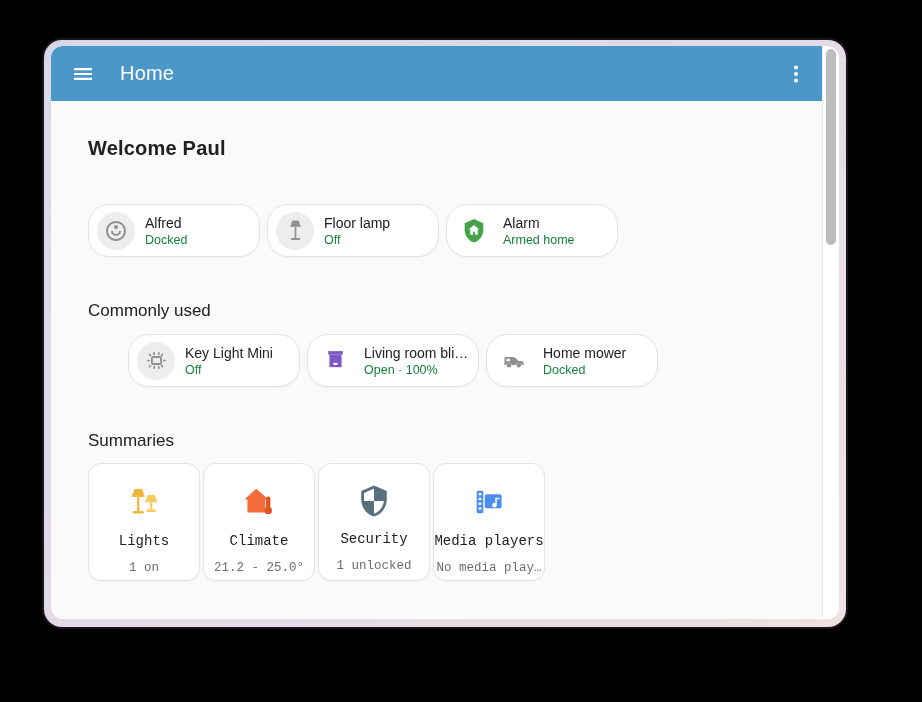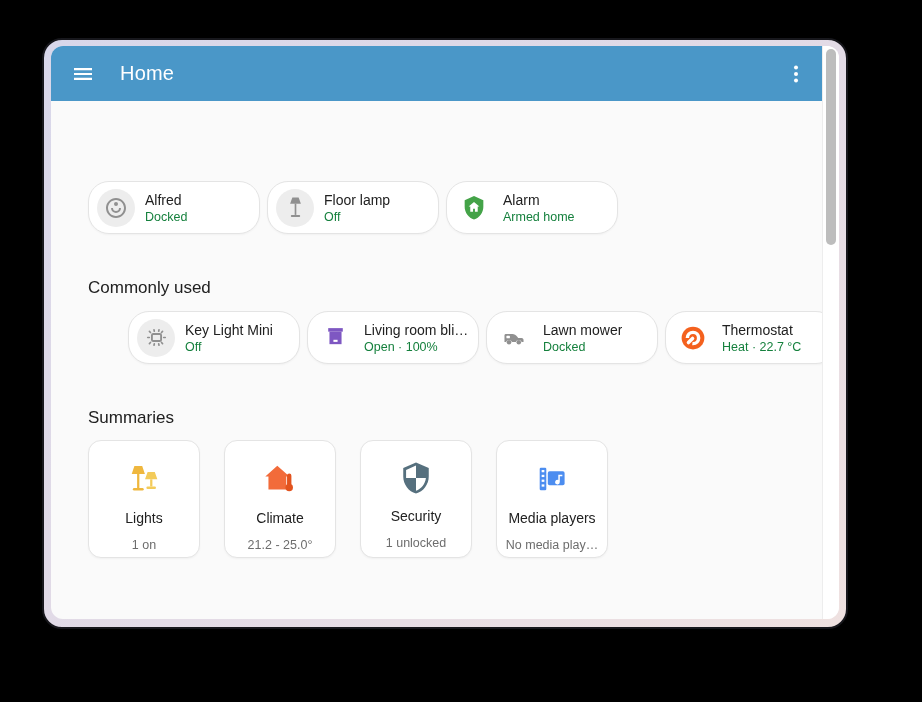--- a/index.html
+++ b/index.html
@@ -45,21 +45,21 @@
     box-shadow:0 1px 2px rgba(0,0,0,0.04); cursor:pointer; flex:none;
   }
   .icon-wrap {
     width:38px; height:38px; border-radius:50%;
     display:flex; align-items:center; justify-content:center; flex:none;
   }
   .icon-wrap.bg { background:#ededed; }
   .chip .texts { margin-left:10px; min-width:0; }
   .chip .t { font-size:14px; font-weight:500; color:#212121; white-space:nowrap; overflow:hidden; }
   .chip .s { font-size:12.5px; color:#15803d; margin-top:2px; white-space:nowrap; }
-  .sum-row { display:flex; gap:24px; margin-top:12px; }
+  .sum-row { display:flex; gap:3px; margin-top:12px;font-family:Liberation Mono, monospace; }
   .sum-card {
     width:112px; height:118px; background:#fff; border:1px solid #e4e4e4; border-radius:13px;
     display:flex; flex-direction:column; align-items:center; box-sizing:border-box;
     box-shadow:0 1px 2px rgba(0,0,0,0.04); cursor:pointer; flex:none;
   }
   .sum-card svg { margin-top:20px; }
   .sum-card .t { font-size:14px; font-weight:500; color:#212121; margin-top:13px; }
   .sum-card .s { font-size:12.5px; color:#6d6d6d; margin-top:12px; }
 </style>
 </head>
@@ -81,20 +81,21 @@
             <g fill="#fff">
               <circle cx="12" cy="5.5" r="2"></circle>
               <circle cx="12" cy="12" r="2"></circle>
               <circle cx="12" cy="18.5" r="2"></circle>
             </g>
           </svg>
       </div>
     </div>
 
     <main>
+      <h1 class="greeting">Welcome Paul</h1>
 
       <div class="chip-row">
 
         <div class="chip">
           <span class="icon-wrap bg">
             <svg width="24" height="24" viewBox="0 0 24 24">
                 <path fill="#909090" d="M12,2C17.5,2 22,6.5 22,12C22,17.5 17.5,22 12,22C6.5,22 2,17.5 2,12C2,6.5 6.5,2 12,2M12,4C7.58,4 4,7.58 4,12C4,16.42 7.58,20 12,20C16.42,20 20,16.42 20,12C20,7.58 16.42,4 12,4M12,6A2,2 0 0,1 14,8A2,2 0 0,1 12,10A2,2 0 0,1 10,8A2,2 0 0,1 12,6M7,12A5,5 0 0,0 12,17A5,5 0 0,0 17,12H15A3,3 0 0,1 12,15A3,3 0 0,1 9,12H7Z"></path>
               </svg>
           </span>
           <span class="texts">
@@ -179,38 +180,25 @@
         <div class="chip">
           <span class="icon-wrap">
             <svg width="26" height="26" viewBox="0 0 24 24">
                 <path fill="#909090" d="M4.2 8.3h6.3c1.8 0 3.3 1 4.3 2.2l1.1 1.4H19c1 0 1.8.8 1.8 1.8v2.1h-1.7a2.8 2.8 0 0 0-5.4 0h-3.6a2.8 2.8 0 0 0-5.4 0H3.2V9.8c0-.8.4-1.5 1-1.5z"></path>
                 <circle cx="7.4" cy="16" r="2.1" fill="#909090"></circle>
                 <circle cx="16.4" cy="16" r="2.1" fill="#909090"></circle>
                 <rect x="5" y="10" width="3.2" height="2.3" rx="0.6" fill="#fff"></rect>
               </svg>
           </span>
           <span class="texts">
-            <div class="t">Lawn mower</div>
+            <div class="t">Home mower</div>
             <div class="s">Docked</div>
           </span>
         </div>
 
-        <div class="chip">
-          <span class="icon-wrap">
-            <svg width="26" height="26" viewBox="0 0 24 24">
-                <circle cx="12" cy="12" r="10.5" fill="#F4611E"></circle>
-                <circle cx="12" cy="12" r="5.2" fill="none" stroke="#fff" stroke-width="3.2" stroke-dasharray="24.5 8.2" transform="rotate(180 12 12)"></circle>
-                <line x1="11.6" y1="12.4" x2="7.8" y2="16.2" stroke="#fff" stroke-width="3.2" stroke-linecap="round"></line>
-              </svg>
-          </span>
-          <span class="texts">
-            <div class="t">Thermostat</div>
-            <div class="s">Heat · 22.7 °C</div>
-          </span>
-        </div>
       </div>
 
       <div class="section-label">Summaries</div>
       <div class="sum-row">
 
         <div class="sum-card">
           <svg width="36" height="36" viewBox="0 0 24 24">
               <g fill="#EFB73E">
                 <path d="M5.6 3.4h5.2l1.8 5.2H3.8l1.8-5.2z"></path>
                 <rect x="7.4" y="8.6" width="1.5" height="9.4"></rect>

